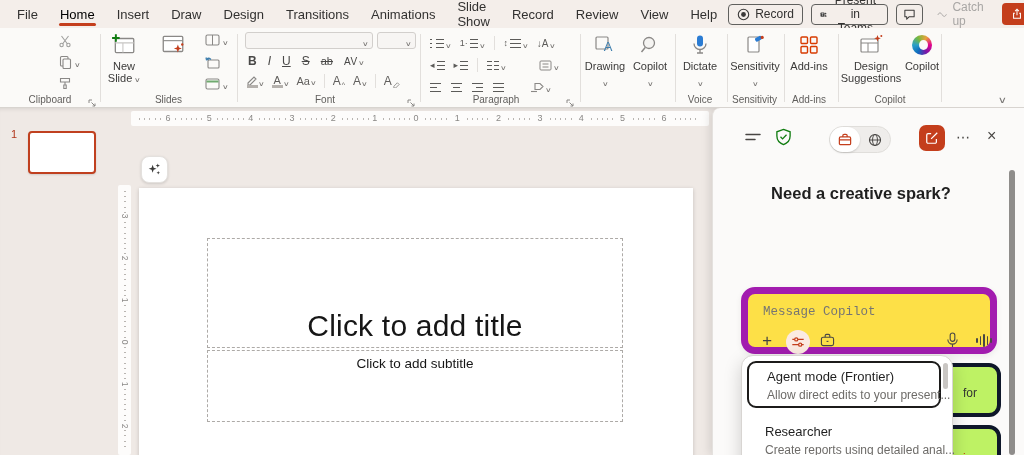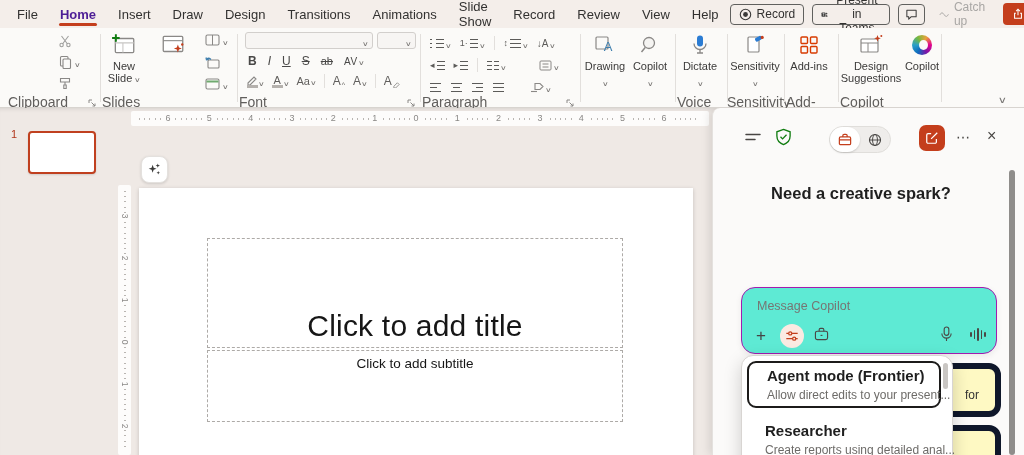--- a/index.html
+++ b/index.html
@@ -3,35 +3,35 @@
 <meta charset="utf-8">
 <style>
   * { margin:0; padding:0; box-sizing:border-box; }
   html,body { width:1024px; height:455px; overflow:hidden; }
   body { font-family:"Liberation Sans", sans-serif; background:#f4eeea; position:relative; color:#3b3a39; }
 
   
   .menubar { position:absolute; left:0; top:0; width:1024px; height:28px; background:#f4eeea; display:flex; align-items:center; }
   .menu-items { display:flex; align-items:center; padding-left:6px; height:100%; }
   .menu-item { font-size:13px; color:#323130; padding:0 11px; height:100%; display:flex; align-items:center; position:relative; cursor:pointer; }
-  .menu-item.sel { font-weight:700; color:#4c1d95; }
+  .menu-item.sel { font-weight:400; color:#000000; }
   .menu-item.sel::after { content:""; position:absolute; left:10px; right:10px; bottom:2px; height:3px; border-radius:2px; background:#C43E1C; }
   .menu-right { margin-left:auto; display:flex; align-items:center; gap:8px; padding-right:10px; height:100%; }
   .tb-btn { display:flex; align-items:center; gap:5px; border:1px solid #60605e; background:transparent; border-radius:4px; height:21px; padding:0 8px; font-size:12px; color:#323130; font-family:inherit; cursor:pointer; }
   .tb-btn.icon-only { padding:0 6px; }
   .catchup { display:flex; align-items:center; gap:5px; font-size:12px; color:#a8a6a4; padding:0 6px; cursor:default; }
   .share-btn { display:flex; align-items:center; gap:5px; background:#C43E1C; color:#fff; border:none; border-radius:4px; height:22px; padding:0 9px; font-size:12px; font-family:inherit; cursor:pointer; }
 
   .chev { display:inline-block; line-height:1; }
   .chev::after { content:"\2228"; font-size:6.5px; color:#797775; transform:scaleX(1.4); display:inline-block; }
 
   
   .ribbon { position:absolute; left:0; top:28px; width:1024px; height:80px; background:#fbfaf8; border-bottom:1px solid #d8d4d0; box-shadow:0 2px 3px rgba(0,0,0,.06); }
   .gdiv { position:absolute; top:6px; height:68px; width:1px; background:#e2dfdc; }
-  .glabel { position:absolute; top:66px; height:12px; font-size:14px; color:#605e5c; }
+  .glabel { position:absolute; top:66px; height:12px; font-size:10px; color:#605e5c; text-align:center; }
   .launcher { position:absolute; top:66px; width:10px; height:10px; cursor:pointer; }
   .collapse-chev { position:absolute; right:18px; top:62px; cursor:pointer; }
   .collapse-chev::after{ font-size:9px; }
 
   .bigbtn { position:absolute; top:4px; display:flex; flex-direction:column; align-items:center; cursor:pointer; }
   .bicon { height:26px; display:flex; align-items:center; justify-content:center; }
   .blabel { font-size:11px; color:#3b3a39; text-align:center; line-height:12px; margin-top:2px; }
   .bigbtn .chev { margin-top:1px; }
 
   .smallcol { position:absolute; display:flex; flex-direction:column; gap:7px; }
@@ -83,36 +83,36 @@
   .ph-ico { position:absolute; top:22px; cursor:pointer; }
   .mode-pill { position:absolute; left:116px; top:18px; width:62px; height:27px; background:#efedeb; border:1px solid #e0dedb; border-radius:14px; display:flex; }
   .mode-seg { width:31px; height:25px; display:flex; align-items:center; justify-content:center; border-radius:13px; cursor:pointer; }
   .mode-seg.on { background:#fff; box-shadow:0 1px 2px rgba(0,0,0,.15); }
   .newchat-btn { position:absolute; left:206px; top:17px; width:26px; height:26px; background:#C43E1C; border-radius:7px; display:flex; align-items:center; justify-content:center; cursor:pointer; }
   .p-ellipsis { position:absolute; left:243px; top:21px; font-size:14px; color:#484644; letter-spacing:1px; cursor:pointer; }
   .p-close { position:absolute; left:274px; top:19px; font-size:16px; color:#484644; cursor:pointer; }
   .p-heading { position:absolute; left:0; top:76px; width:296px; text-align:center; font-size:16.5px; font-weight:700; color:#1f1f1f; }
   .p-scrollbar { position:absolute; left:296px; top:62px; width:6px; height:285px; background:#8f8d8b; border-radius:3px; cursor:pointer; z-index:9; }
 
-  .msg-card { position:absolute; left:28px; top:179px; width:256px; height:67px; background:#5eead4; border:1px solid #a21caf; border-radius:14px; box-shadow:0 2px 6px rgba(0,0,0,.07); z-index:2; }
+  .msg-card { position:absolute; left:28px; top:179px; width:256px; height:67px; background:#fde047; border:7px solid #a21caf; border-radius:14px; box-shadow:0 2px 6px rgba(0,0,0,.07); z-index:2;font-family:Liberation Mono, monospace; }
   .msg-ph { position:absolute; left:15px; top:11px; font-size:12.5px; color:#767573; }
   .msg-plus { position:absolute; left:14px; top:39px; font-size:17px; color:#444; font-weight:400; line-height:17px; cursor:pointer; }
   .msg-filter { position:absolute; left:38px; top:36px; width:24px; height:24px; border-radius:50%; background:#fbeae2; display:flex; align-items:center; justify-content:center; cursor:pointer; }
   .msg-case { position:absolute; left:72px; top:39px; cursor:pointer; }
   .msg-mic { position:absolute; left:198px; top:38px; cursor:pointer; }
   .msg-wave { position:absolute; left:228px; top:40px; display:flex; align-items:center; gap:2px; cursor:pointer; }
   .msg-wave i { width:1.5px; background:#4a4845; border-radius:1px; display:block; }
 
-  .bg-card { position:absolute; left:200px; width:88px; background:#fef9c3; border:6px solid #0f172a; border-radius:12px; z-index:1; }
+  .bg-card { position:absolute; left:200px; width:88px; background:#bef264; border:4px solid #0f172a; border-radius:12px; z-index:1; }
   .bg-card span { position:absolute; font-size:12px; }
 
   .agent-menu { position:absolute; left:28px; top:247px; width:212px; height:120px; background:#fff; border:1px solid #d8d5d2; border-radius:12px; box-shadow:0 6px 18px rgba(0,0,0,.18); z-index:3; }
   .am-item { position:absolute; left:5px; width:194px; height:47px; border-radius:9px; display:flex; align-items:center; gap:9px; padding:0 9px; cursor:pointer; }
   .am-item.sel { border:2px solid #1c1b1a; }
-  .am-title { font-size:15px; font-weight:700; color:#1f1f1f; line-height:15px; white-space:nowrap; }
+  .am-title { font-size:13px; font-weight:400; color:#1f1f1f; line-height:15px; white-space:nowrap; }
   .am-desc { font-size:12px; color:#6d6b68; line-height:14px; white-space:nowrap; overflow:hidden; max-width:150px; }
   .am-scroll { position:absolute; right:4px; top:7px; width:5px; height:26px; background:#c9c6c3; border-radius:3px; z-index:4; }
 </style>
 </head>
 <body>
 
 <div class="menubar">
   <div class="menu-items">
 
   <span class="menu-item">File</span>

